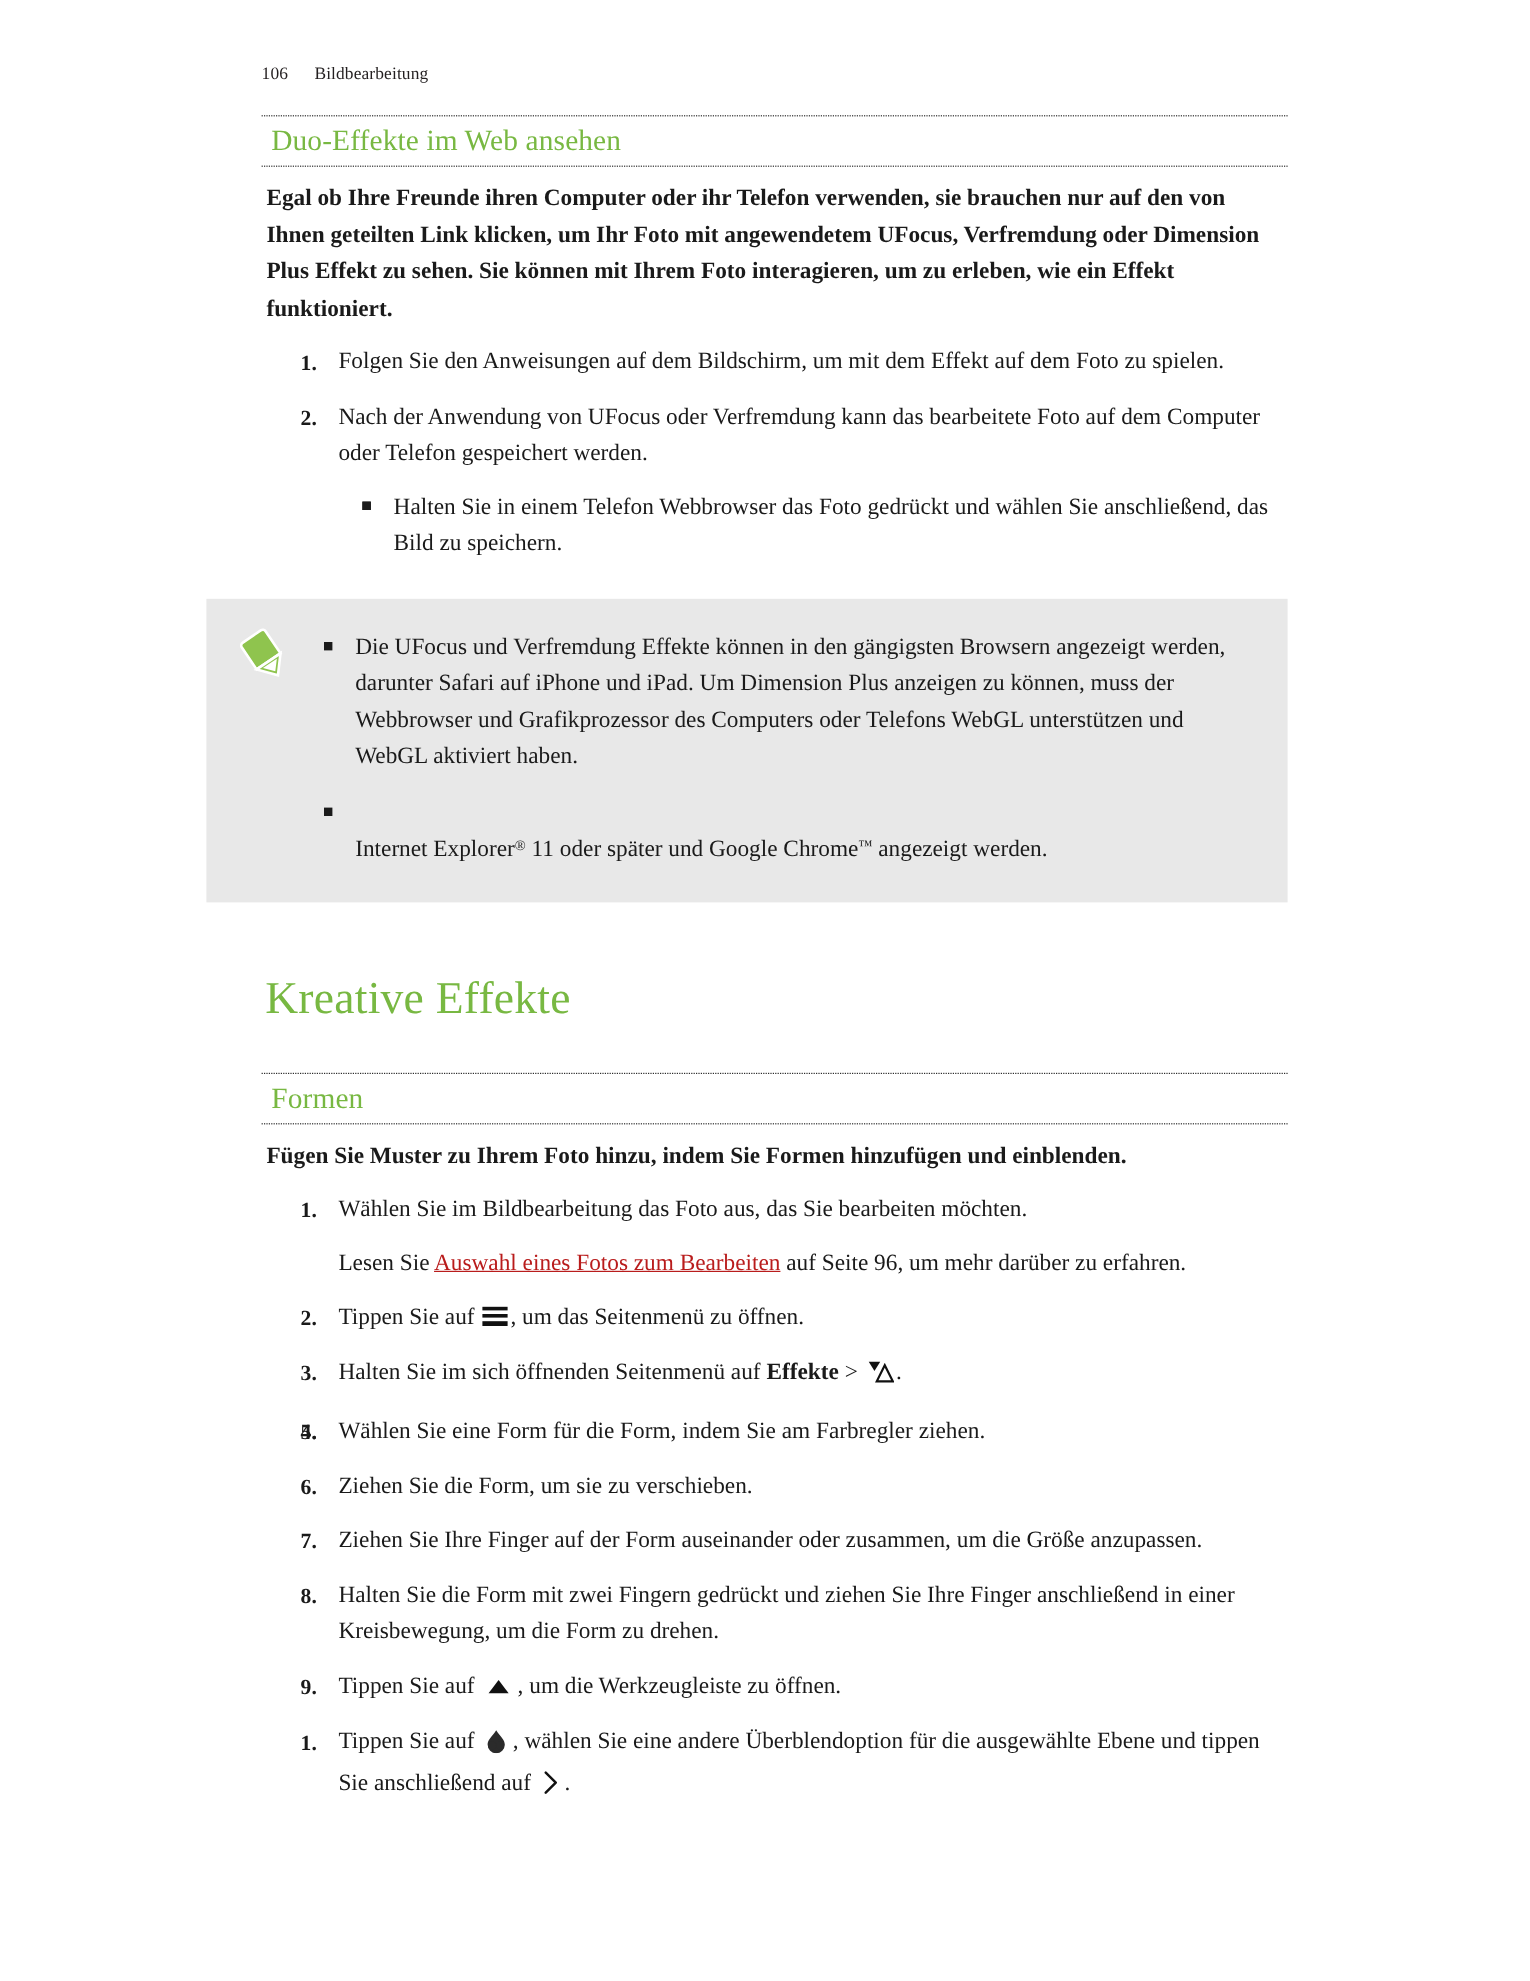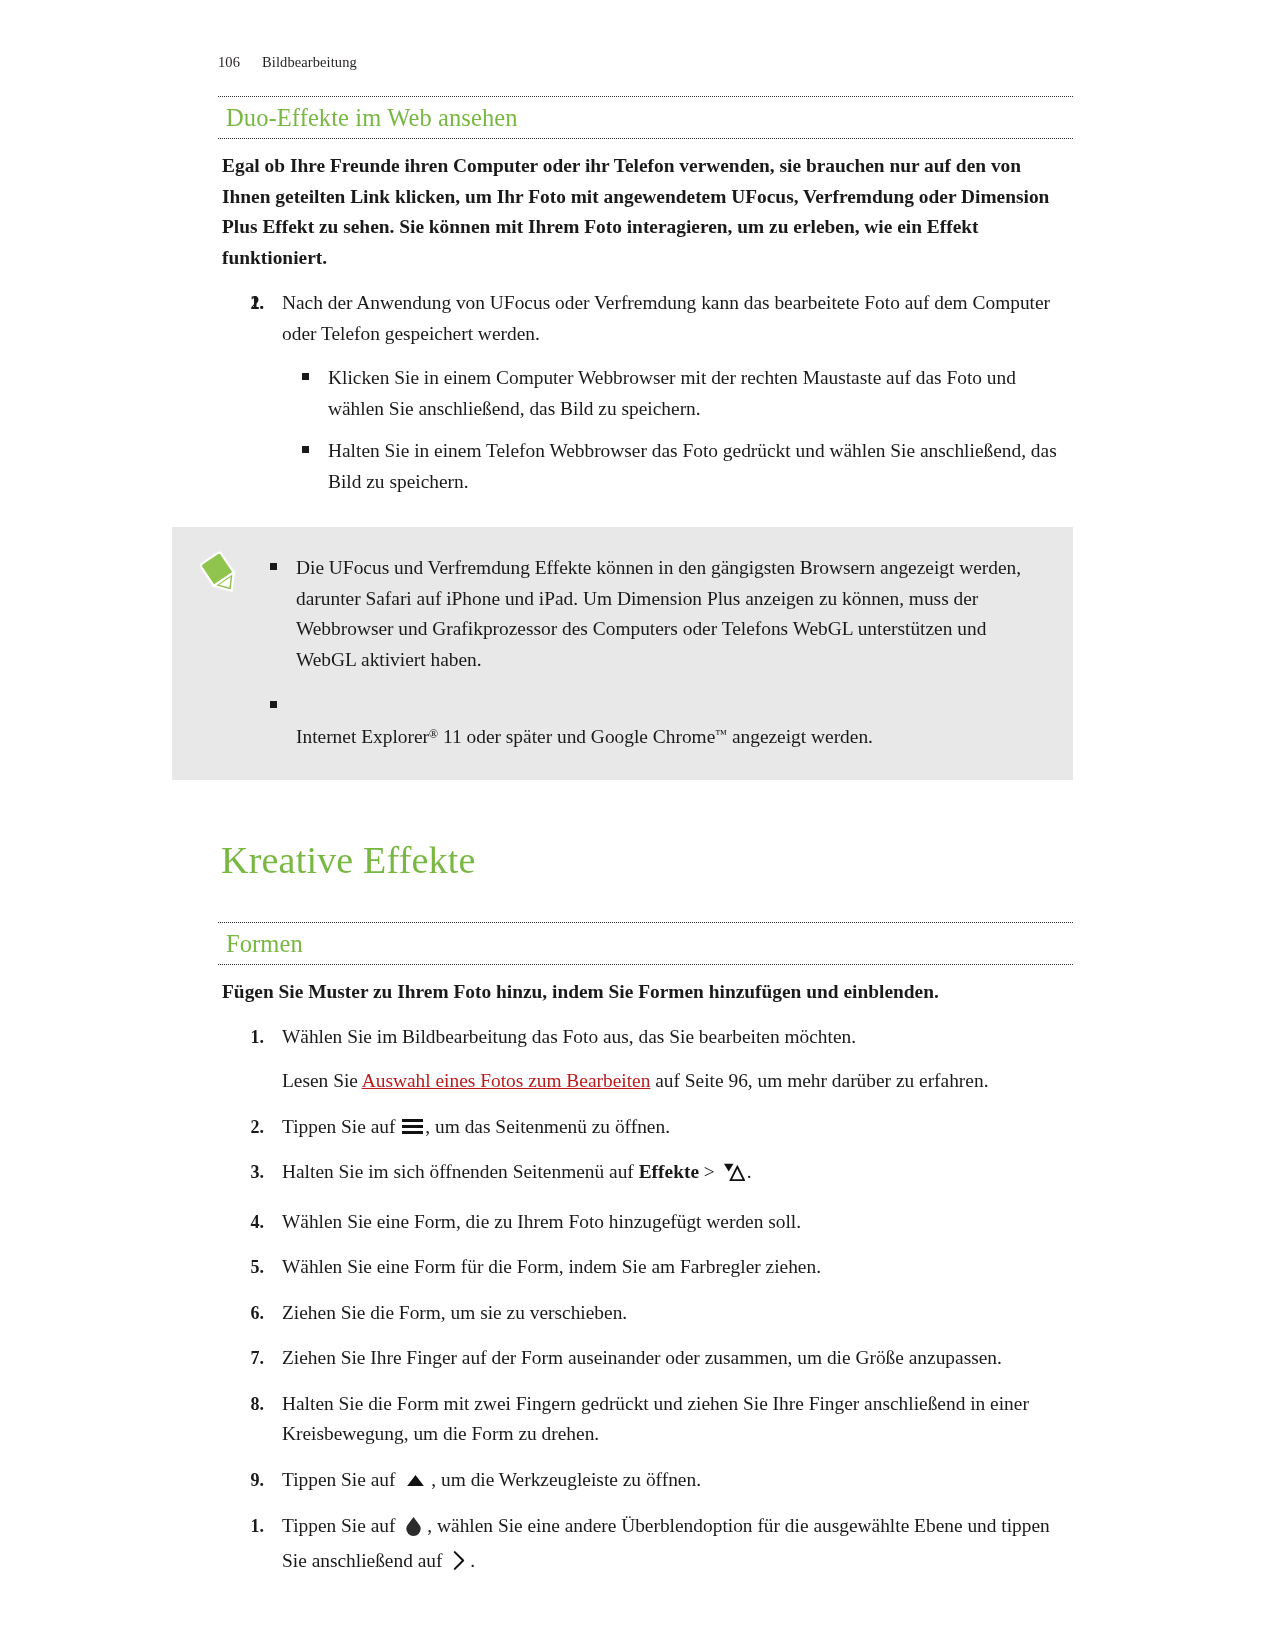--- a/index.html
+++ b/index.html
@@ -221,28 +221,28 @@
     <h2 class="sec-head">Duo-Effekte im Web ansehen</h2>
     <div class="dotted-rule"></div>
 
     <div class="para-block">
       <p class="body-text">Egal ob Ihre Freunde ihren Computer oder ihr Telefon verwenden, sie brauchen nur auf den von Ihnen geteilten Link klicken, um Ihr Foto mit angewendetem UFocus, Verfremdung oder Dimension Plus Effekt zu sehen. Sie können mit Ihrem Foto interagieren, um zu erleben, wie ein Effekt funktioniert.</p>
     </div>
 
     <ol class="steps">
       <li>
         <span class="num">1.</span>
+        <span>Folgen Sie den Anweisungen auf dem Bildschirm, um mit dem Effekt auf dem Foto zu spielen.</span>
       </li>
       <li>
         <span class="num">2.</span>
         <span>Nach der Anwendung von UFocus oder Verfremdung kann das bearbeitete Foto auf dem Computer oder Telefon gespeichert werden.</span>
         <ul class="sq" style="margin-left:18px;margin-top:14px;">
           <li>
             <span class="sqmark"></span>
-            <span>Klicken Sie in einem Computer Webbrowser mit der rechten Maustaste auf das Foto und wählen Sie anschließend, das Bild zu speichern.</span>
           </li>
           <li>
             <span class="sqmark"></span>
             <span>Halten Sie in einem Telefon Webbrowser das Foto gedrückt und wählen Sie anschließend, das Bild zu speichern.</span>
           </li>
         </ul>
       </li>
     </ol>
 
     <div class="note-box">
@@ -307,21 +307,20 @@
         <span class="icon-inline" style="vertical-align:-4px;">
           <svg viewBox="0 0 24 22" width="23" height="21" aria-hidden="true">
             <path d="M2 3 L12 3 L7 11 Z" fill="#111"></path>
             <path d="M16 6 L23 20 L9 20 Z" fill="none" stroke="#111" stroke-width="1.9"></path>
           </svg>
         </span><span>.</span>
       </li>
 
       <li>
         <span class="num">4.</span>
-        <span>Wählen Sie eine Form, die zu Ihrem Foto hinzugefügt werden soll.</span>
       </li>
 
       <li>
         <span class="num">5.</span>
         <span>Wählen Sie eine Form für die Form, indem Sie am Farbregler ziehen.</span>
       </li>
 
       <li>
         <span class="num">6.</span>
         <span>Ziehen Sie die Form, um sie zu verschieben.</span>

